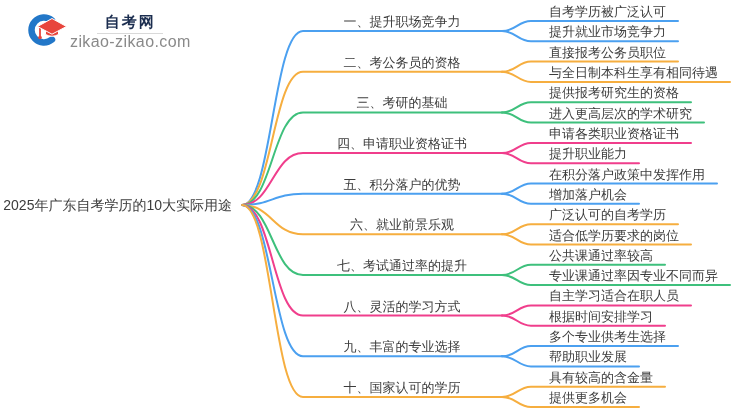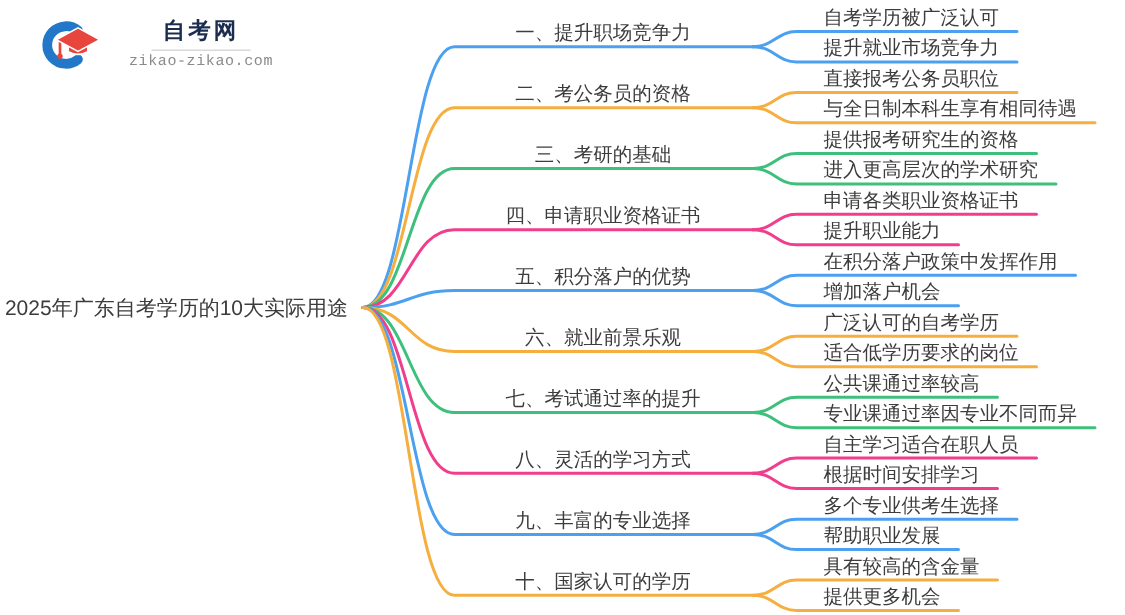--- a/index.html
+++ b/index.html
@@ -9,27 +9,27 @@
     background:#ffffff;
     overflow:hidden;
     font-family:"Liberation Sans",sans-serif;
   }
   
   .logo{
     position:absolute;left:26px;top:8px;
     display:flex;align-items:center;
   }
   .logo-icon{display:block;}
-  .logo-text{margin-left:16px;display:flex;flex-direction:column;align-items:center;font-family:Liberation Mono, monospace;}
+  .logo-text{margin-left:0;display:flex;flex-direction:column;align-items:center;}
   .logo-title{
     font-size:15px;font-weight:bold;letter-spacing:2px;
     line-height:18px;
   }
   .logo-divider{width:66px;height:1px;background:#d9d9d9;margin:2px 0 2px;}
-  .logo-url{font-size:10px;letter-spacing:.4px;line-height:11px;}
+  .logo-url{font-size:16px;letter-spacing:.4px;line-height:11px;}
   
   #mm{position:absolute;left:0;top:0;}
   #mm text{font-family:"Liberation Sans",sans-serif;}
   #mm path{fill:none;stroke-width:2;stroke-linecap:round;stroke-linejoin:round;}
 </style>
 </head>
 <body>
 
 <div id="stage">
 

